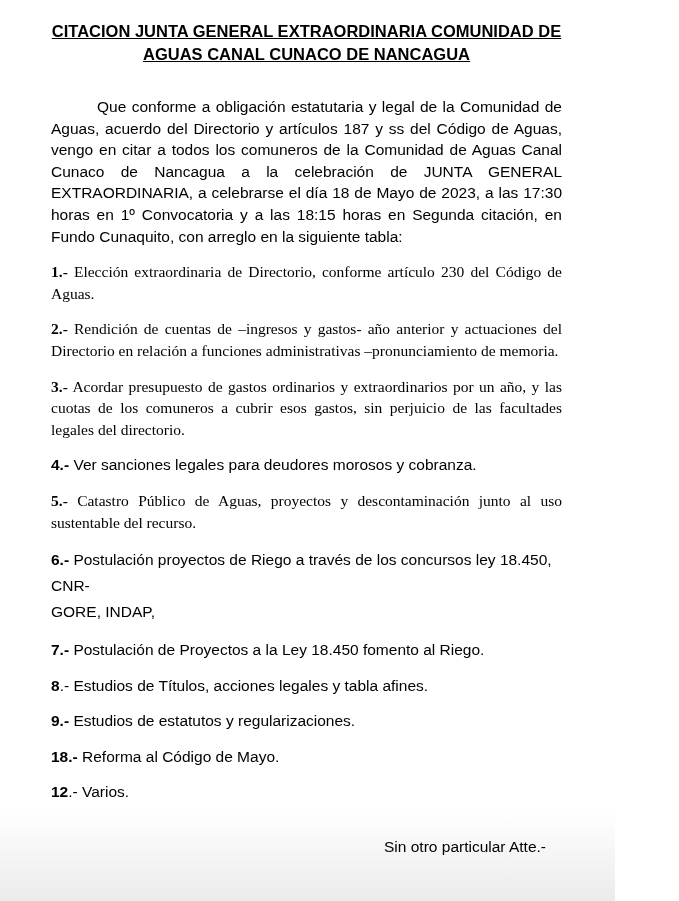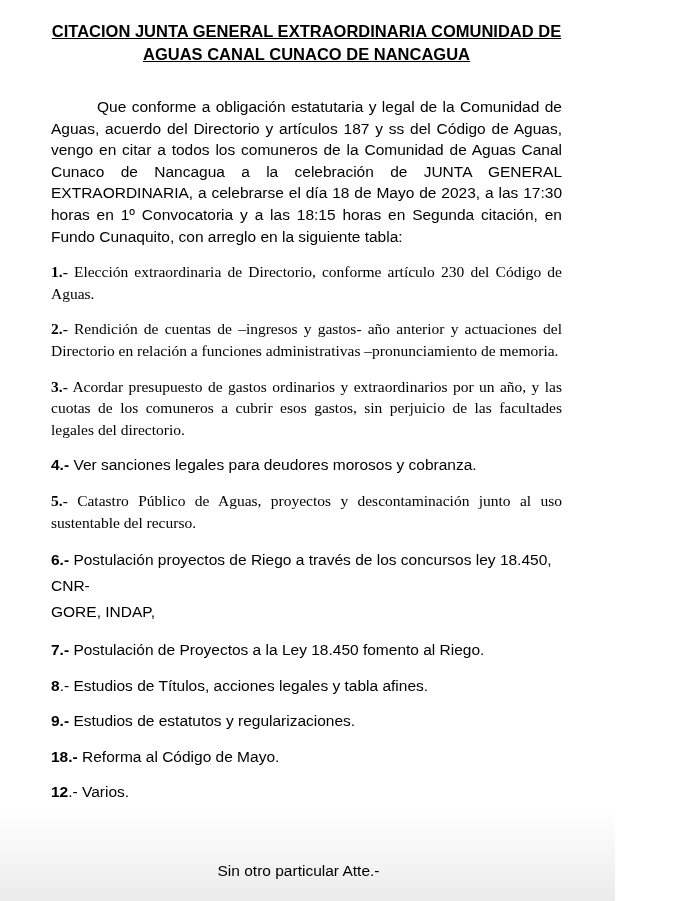--- a/index.html
+++ b/index.html
@@ -49,22 +49,22 @@
   .item .num {
     font-weight: bold;
   }
   .item.spread {
     line-height: 26px;
   }
   .prewrap {
     white-space: pre-wrap;
   }
   .closing {
-    text-align: center;
-    margin: 57px 16px 0 0;
+    text-align: right;
+    margin: 33px 16px 0 0;
   }
 </style>
 </head>
 <body>
 
 <div class="page">
 
   <h1 class="title">CITACION JUNTA GENERAL EXTRAORDINARIA COMUNIDAD DE
 AGUAS CANAL CUNACO DE NANCAGUA</h1>
 

